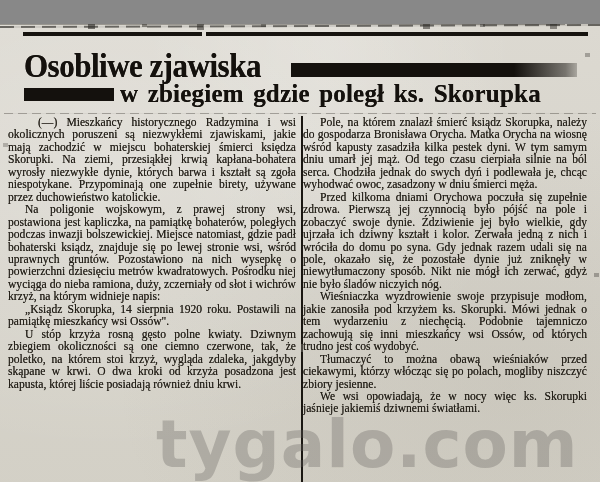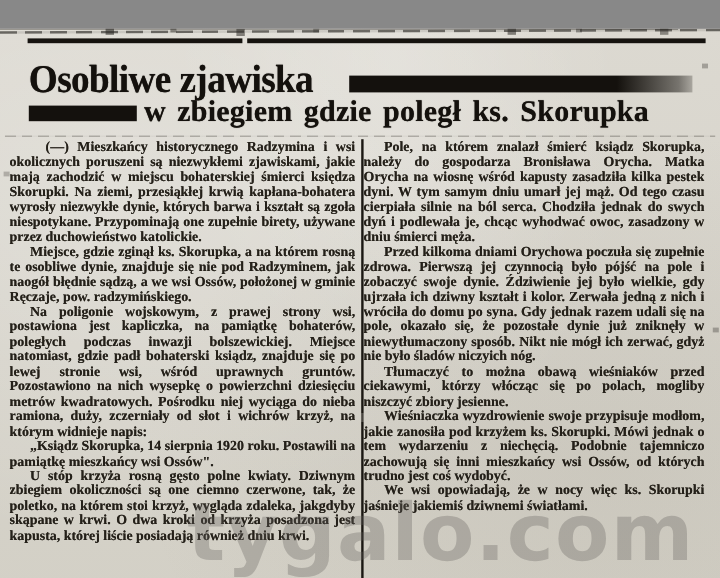--- a/index.html
+++ b/index.html
@@ -36,21 +36,21 @@
     letter-spacing:0.2px;word-spacing:3px;color:#14110d;white-space:nowrap;
     text-shadow:0 0 0.6px rgba(20,17,13,0.9);}
   .subrule{position:absolute;left:4px;top:89px;width:592px;height:1px;
     background:repeating-linear-gradient(to right, rgba(40,36,30,0.35) 0 9px, rgba(40,36,30,0.05) 9px 14px);}
   
   .col{position:absolute;top:93px;height:369px;overflow:hidden;}
   .col-left{left:8px;width:288px;}
   .col-right{left:303px;width:284px;}
   .divider{position:absolute;left:301px;top:92px;width:2px;height:368px;
     background:linear-gradient(to bottom,#1a1712 0 62%, rgba(26,23,18,0.75) 62% 64%, #1a1712 64% 100%);}
-  .col p{margin:0;font-size:11.6px;line-height:12.45px;font-weight:700;
+  .col p{margin:0;font-size:11.6px;line-height:12.45px;font-weight:400;
     text-align:justify;text-indent:17px;color:#242019;
     text-shadow:0 0 0.45px rgba(36,32,25,0.75);}
   .col p.lead{text-indent:30px;}
   
   .watermark{position:absolute;left:156px;top:382px;font-family:"DejaVu Sans",sans-serif;
     font-size:66px;font-weight:700;letter-spacing:1px;color:rgba(98,96,92,0.32);
     white-space:nowrap;pointer-events:none;}
   
   .botbar{left:18px;top:463px;width:570px;height:5px;background:#13100d;transform:rotate(-0.45deg);}
   .botline{left:0;top:474px;width:600px;height:2px;
@@ -71,33 +71,32 @@
   <div class="headline1">Osobliwe zjawiska</div>
   <div class="rule hbar1"></div>
 
   <div class="rule hbar2"></div>
   <div class="headline2">w zbiegiem gdzie poległ ks. Skorupka</div>
 
   <div class="subrule"></div>
 
   <div class="col col-left">
     <p class="lead">(—) Mieszkańcy historycznego Radzymina i wsi okolicznych poruszeni są niezwykłemi zjawiskami, jakie mają zachodzić w miejscu bohaterskiej śmierci księdza Skorupki. Na ziemi, przesiąkłej krwią kapłana-bohatera wyrosły niezwykłe dynie, których barwa i kształt są zgoła niespotykane. Przypominają one zupełnie birety, używane przez duchowieństwo katolickie.</p>
-    <p>Miejsce, gdzie zginął ks. Skorupka, a na którem rosną te osobliwe dynie, znajduje się nie pod Radzyminem, jak naogół błędnie sądzą, a we wsi Ossów, położonej w gminie Ręczaje, pow. radzymińskiego.</p>
     <p>Na poligonie wojskowym, z prawej strony wsi, postawiona jest kapliczka, na pamiątkę bohaterów, poległych podczas inwazji bolszewickiej. Miejsce natomiast, gdzie padł bohaterski ksiądz, znajduje się po lewej stronie wsi, wśród uprawnych gruntów. Pozostawiono na nich wysepkę o powierzchni dziesięciu metrów kwadratowych. Pośrodku niej wyciąga do nieba ramiona, duży, zczerniały od słot i wichrów krzyż, na którym widnieje napis:</p>
     <p>„Ksiądz Skorupka, 14 sierpnia 1920 roku. Postawili na pamiątkę mieszkańcy wsi Ossów".</p>
     <p>U stóp krzyża rosną gęsto polne kwiaty. Dziwnym zbiegiem okoliczności są one ciemno czerwone, tak, że poletko, na którem stoi krzyż, wygląda zdaleka, jakgdyby skąpane w krwi. O dwa kroki od krzyża posadzona jest kapusta, której liście posiadają również dniu krwi.</p>
   </div>
 
   <div class="divider"></div>
 
   <div class="col col-right">
     <p>Pole, na którem znalazł śmierć ksiądz Skorupka, należy do gospodarza Bronisława Orycha. Matka Orycha na wiosnę wśród kapusty zasadziła kilka pestek dyni. W tym samym dniu umarł jej mąż. Od tego czasu cierpiała silnie na ból serca. Chodziła jednak do swych dyń i podlewała je, chcąc wyhodwać owoc, zasadzony w dniu śmierci męża.</p>
     <p>Przed kilkoma dniami Orychowa poczuła się zupełnie zdrowa. Pierwszą jej czynnocią było pójść na pole i zobaczyć swoje dynie. Ździwienie jej było wielkie, gdy ujrzała ich dziwny kształt i kolor. Zerwała jedną z nich i wróciła do domu po syna. Gdy jednak razem udali się na pole, okazało się, że pozostałe dynie już zniknęły w niewytłumaczony sposób. Nikt nie mógł ich zerwać, gdyż nie było śladów niczyich nóg.</p>
+    <p>Wieśniaczka wyzdrowienie swoje przypisuje modłom, jakie zanosiła pod krzyżem ks. Skorupki. Mówi jednak o tem wydarzeniu z niechęcią. Podobnie tajemniczo zachowują się inni mieszkańcy wsi Ossów, od których trudno jest coś wydobyć.</p>
     <p>Tłumaczyć to można obawą wieśniaków przed ciekawymi, którzy włócząc się po polach, mogliby niszczyć zbiory jesienne.</p>
-    <p>Wieśniaczka wyzdrowienie swoje przypisuje modłom, jakie zanosiła pod krzyżem ks. Skorupki. Mówi jednak o tem wydarzeniu z niechęcią. Podobnie tajemniczo zachowują się inni mieszkańcy wsi Ossów, od których trudno jest coś wydobyć.</p>
     <p>We wsi opowiadają, że w nocy więc ks. Skorupki jaśnieje jakiemiś dziwnemi światłami.</p>
   </div>
 
   <div class="watermark">tygalo.com</div>
 
   <div class="rule botbar"></div>
   <div class="botline"></div>
 
 </div>
 

